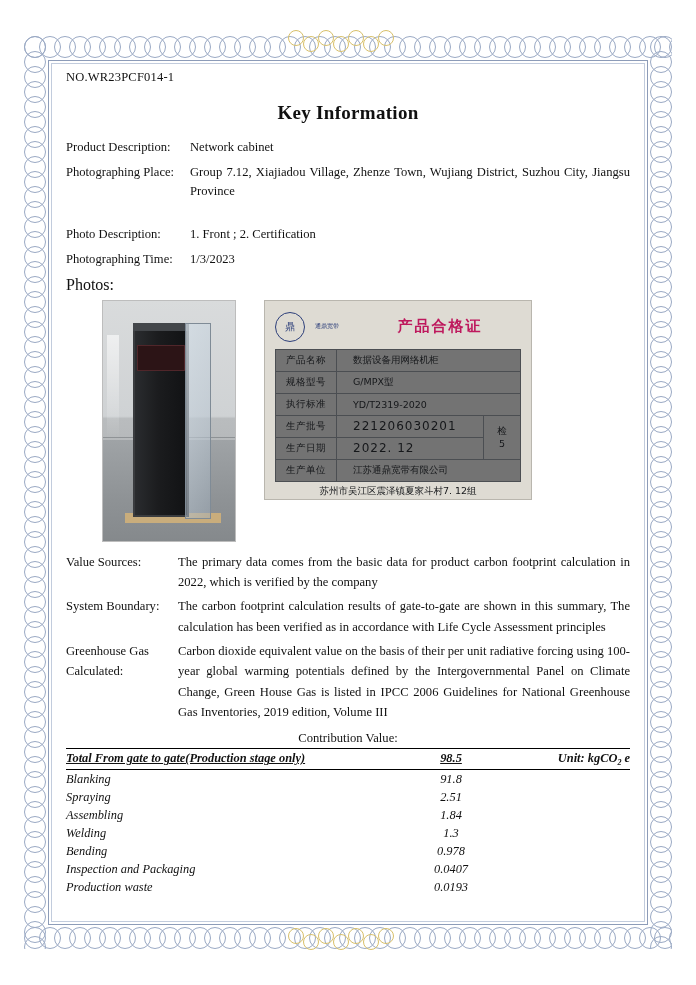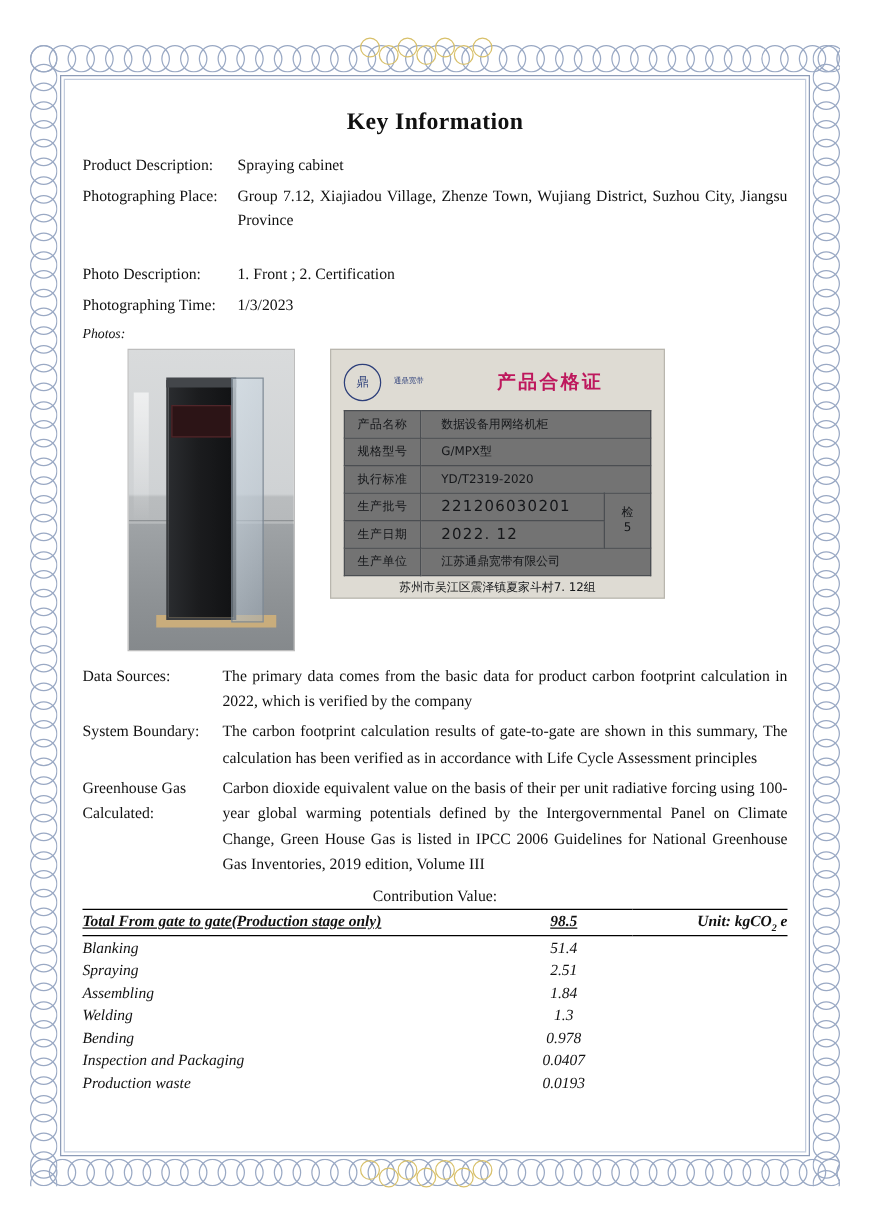--- a/index.html
+++ b/index.html
@@ -114,21 +114,21 @@
   }
   .field .value.justify-all {
     text-align: justify;
   }
   .field .value.justify-all::after {
     content: "";
     display: inline-block;
     width: 100%;
   }
 
-  .photos-label { font-size: 11px; margin: 2px 0 6px 0; font-style: italic; }
+  .photos-label { font-size: 16px; margin: 2px 0 6px 0; }
 
   .photo-row {
     display: flex;
     gap: 28px;
     margin: 4px 0 10px 36px;
     align-items: flex-start;
   }
 
   
   .photo1 {
@@ -528,25 +528,26 @@
       <div class="orn-piece" style="left: 15px; top: 8px;"></div>
       <div class="orn-piece" style="left: 30px; top: 2px;"></div>
       <div class="orn-piece" style="left: 45px; top: 8px;"></div>
       <div class="orn-piece" style="left: 60px; top: 2px;"></div>
       <div class="orn-piece" style="left: 75px; top: 8px;"></div>
       <div class="orn-piece" style="left: 90px; top: 2px;"></div>
     </div>
 
   <div class="content">
 
+    <div class="docno">NO.WR23PCF014-1</div>
     <h1 class="title">Key Information</h1>
 
     <div class="field">
       <div class="label">Product Description:</div>
-      <div class="value">Spraying cabinet</div>
+      <div class="value">Network cabinet</div>
     </div>
     <div class="field">
       <div class="label">Photographing Place:</div>
       <div class="value justify-all">Group 7.12, Xiajiadou Village, Zhenze Town, Wujiang District, Suzhou City, Jiangsu Province</div>
     </div>
     <div class="field">
       <div class="label">Photo Description:</div>
       <div class="value">1. Front ; 2. Certification</div>
     </div>
     <div class="field">
@@ -606,21 +607,21 @@
             <td class="v" colspan="2">江苏通鼎宽带有限公司</td>
           </tr>
         </tbody>
           </table>
         <div class="p2-foot">苏州市吴江区震泽镇夏家斗村7. 12组</div>
       </div>
 
     </div>
 
     <div class="block">
-      <div class="label">Data Sources:</div>
+      <div class="label">Value Sources:</div>
       <div class="value">The primary data comes from the basic data for product carbon footprint calculation in 2022, which is verified by the company</div>
     </div>
     <div class="block">
       <div class="label">System Boundary:</div>
       <div class="value">The carbon footprint calculation results of gate-to-gate are shown in this summary, The calculation has been verified as in accordance with Life Cycle Assessment principles</div>
     </div>
     <div class="block">
       <div class="label">Greenhouse Gas Calculated:</div>
       <div class="value">Carbon dioxide equivalent value on the basis of their per unit radiative forcing using 100-year global warming potentials defined by the Intergovernmental Panel on Climate Change, Green House Gas is listed in IPCC 2006 Guidelines for National Greenhouse Gas Inventories, 2019 edition, Volume III</div>
     </div>
@@ -629,21 +630,21 @@
 
     <table class="totals">
       <tbody>
           <tr class="total">
         <td class="name">Total From gate to gate(Production stage only)</td>
         <td class="val">98.5</td>
         <td class="unit"><span>Unit:  kgCO</span><sub>2</sub><span> e</span></td>
       </tr>
       <tr>
         <td class="name">Blanking</td>
-        <td class="val">51.4</td>
+        <td class="val">91.8</td>
         <td></td>
       </tr>
       <tr>
         <td class="name">Spraying</td>
         <td class="val">2.51</td>
         <td></td>
       </tr>
       <tr>
         <td class="name">Assembling</td>
         <td class="val">1.84</td>

